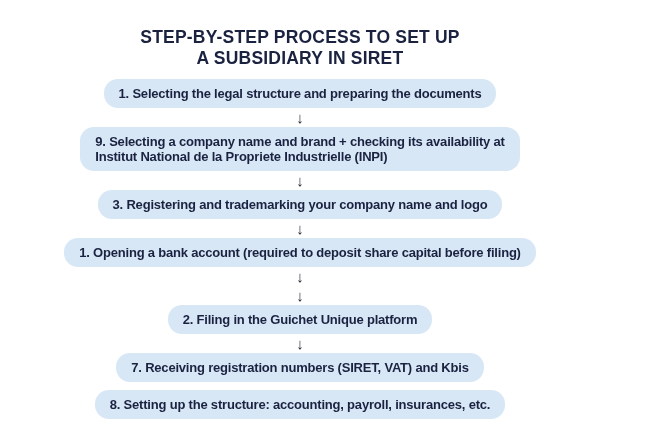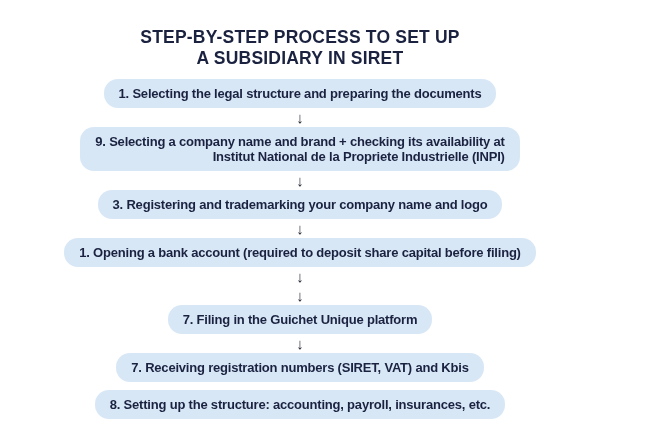--- a/index.html
+++ b/index.html
@@ -34,21 +34,21 @@
     font-size: 17.5px;
     line-height: 21px;
     font-weight: 800;
     letter-spacing: 0.2px;
   }
   .title-line { display: block; }
   .step {
     background: var(--box-fill);
     border-radius: 14px;
     padding: 7px 15px;
-    text-align: right;
+    text-align: left;
     color: var(--text-navy);
     font-size: 13px;
     line-height: 15px;
     font-weight: 600;
     letter-spacing: -0.2px;
     white-space: nowrap;
   }
   .step:first-of-type { margin-top: 10px; }
   .step-line { display: block; }
   .arrow {
@@ -96,21 +96,21 @@
     <div class="step">
       <span class="step-line">1. Opening a bank account (required to deposit share capital before filing)</span>
     </div>
 
     <div class="arrow">↓</div>
 
 
     <div class="arrow">↓</div>
 
     <div class="step">
-      <span class="step-line">7. Filing in the Guichet Unique platform</span>
+      <span class="step-line">2. Filing in the Guichet Unique platform</span>
     </div>
 
     <div class="arrow">↓</div>
 
     <div class="step">
       <span class="step-line">7. Receiving registration numbers (SIRET, VAT) and Kbis</span>
     </div>
 
     <div class="gap"></div>
 

